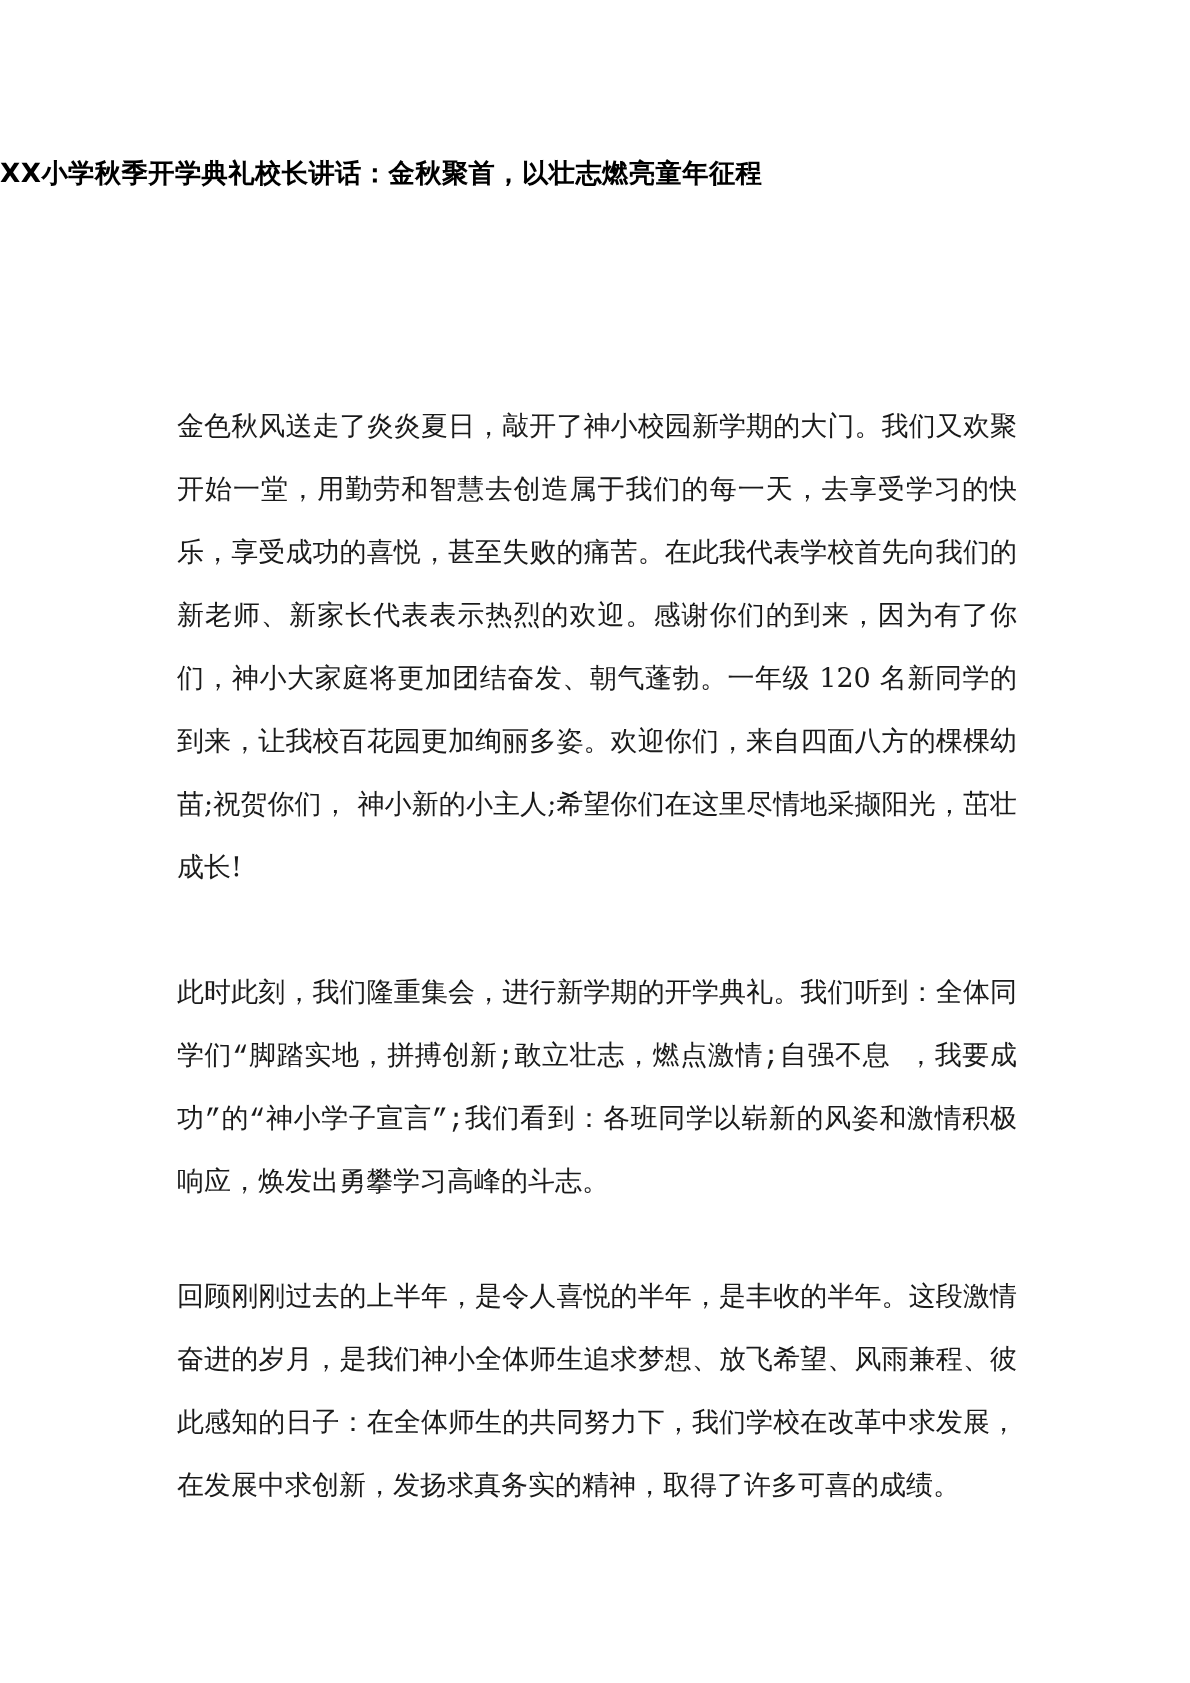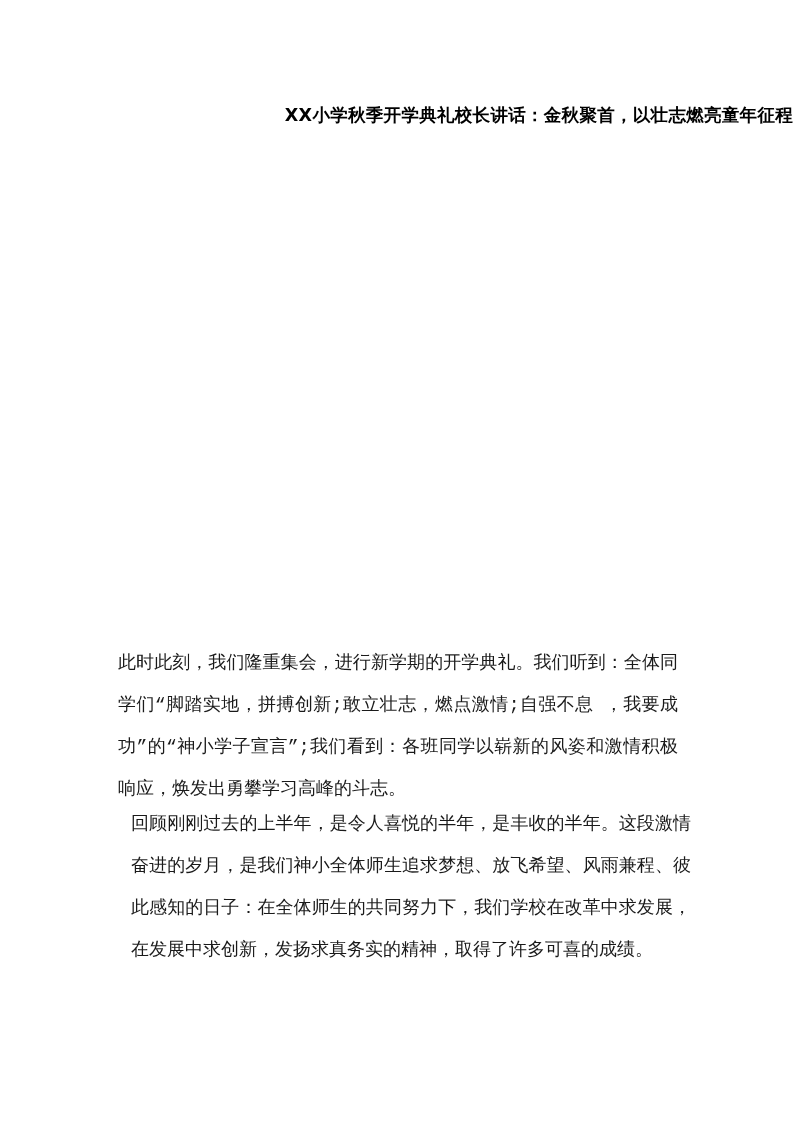--- a/index.html
+++ b/index.html
@@ -1,29 +1,30 @@
 <!DOCTYPE html>
 <html><head>
   <meta charset="utf-8">
   <style>
     html, body { margin: 0; padding: 0; background: #ffffff; }
     body { width: 793px; height: 1122px; position: relative; overflow: hidden;
            font-family: "DejaVu Serif", "Liberation Serif", serif; color: #1a1a1a; }
     .page { position: absolute; left: 0; top: 0; width: 793px; height: 1122px; background: #fff; }
-    .title { position: absolute; top: 103px; left: 0; width: 793px; text-align: right;
+    .title { position: absolute; top: 103px; left: 0; width: 793px; text-align: left;
              font-family: "DejaVu Sans", "Liberation Sans", sans-serif; font-weight: bold;
              font-size: 17.5px; color: #000; letter-spacing: 0.3px; }
     .body-text { position: absolute; left: 118px; width: 560px; font-size: 18px;
                  line-height: 42px; text-align: justify; text-align-last: left; }
     .greeting { top: 180px; }
     .p1 { top: 264px; }
     .p2 { top: 642px; font-family: Liberation Mono, monospace; }
-    .p3 { top: 802px; margin-left: 13px; }
+    .p3 { top: 844px; }
     p { margin: 0; }
   </style>
 </head>
 <body>
 
 <div class="page">
   <div class="title">XX小学秋季开学典礼校长讲话：金秋聚首，以壮志燃亮童年征程</div>
+  <p class="body-text p1">金色秋风送走了炎炎夏日，敲开了神小校园新学期的大门。我们又欢聚开始一堂，用勤劳和智慧去创造属于我们的每一天，去享受学习的快乐，享受成功的喜悦，甚至失败的痛苦。在此我代表学校首先向我们的新老师、新家长代表表示热烈的欢迎。感谢你们的到来，因为有了你们，神小大家庭将更加团结奋发、朝气蓬勃。一年级 120 名新同学的到来，让我校百花园更加绚丽多姿。欢迎你们，来自四面八方的棵棵幼苗;祝贺你们， 神小新的小主人;希望你们在这里尽情地采撷阳光，茁壮成长!</p>
   <p class="body-text p2">此时此刻，我们隆重集会，进行新学期的开学典礼。我们听到：全体同学们“脚踏实地，拼搏创新;敢立壮志，燃点激情;自强不息 ，我要成功”的“神小学子宣言”;我们看到：各班同学以崭新的风姿和激情积极响应，焕发出勇攀学习高峰的斗志。</p>
   <p class="body-text p3">回顾刚刚过去的上半年，是令人喜悦的半年，是丰收的半年。这段激情奋进的岁月，是我们神小全体师生追求梦想、放飞希望、风雨兼程、彼此感知的日子：在全体师生的共同努力下，我们学校在改革中求发展，在发展中求创新，发扬求真务实的精神，取得了许多可喜的成绩。</p>
 </div>
 
 </body></html>

